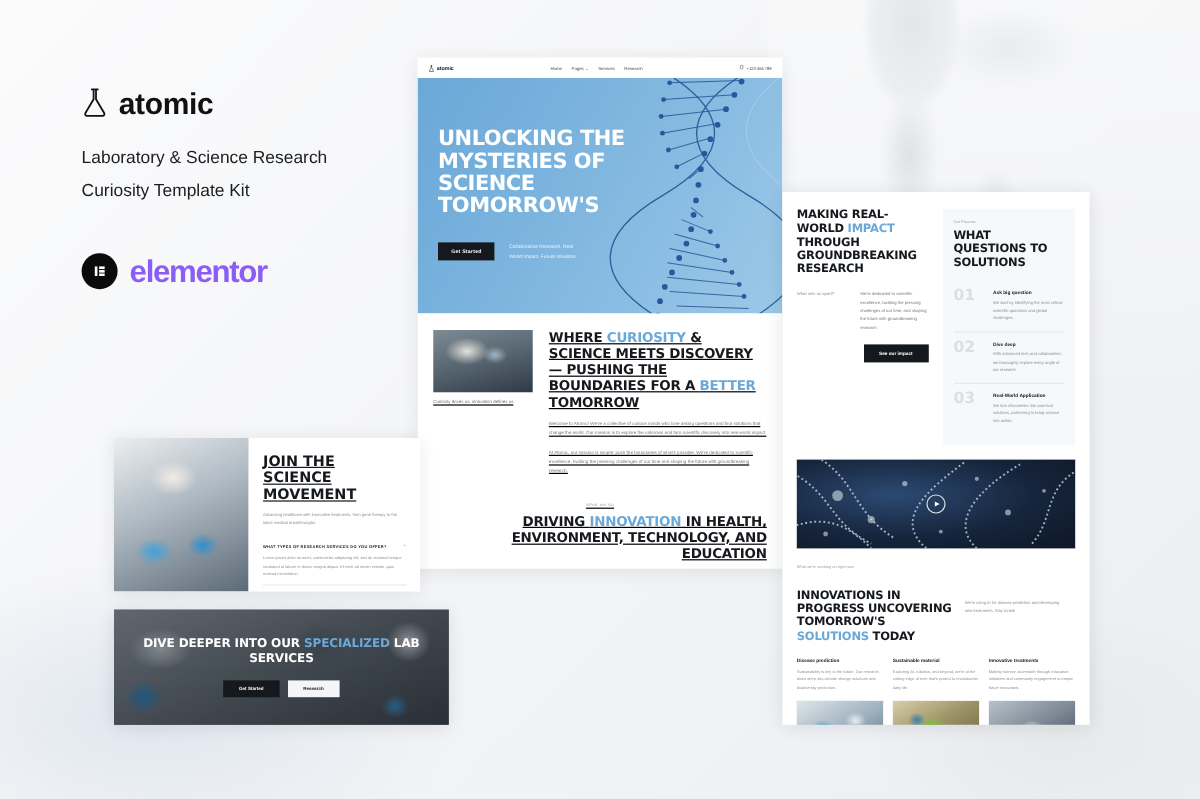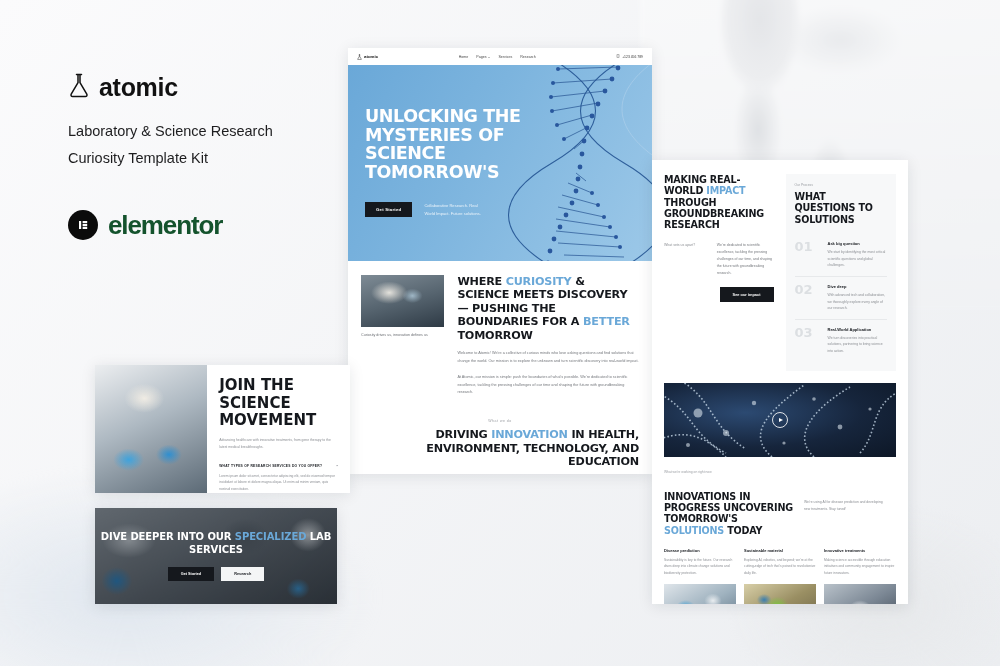--- a/index.html
+++ b/index.html
@@ -35,21 +35,21 @@
   }
 
   
   .brand{position:absolute;left:68px;top:72px;width:300px;}
   .brand-row{display:flex;align-items:center;gap:9px;}
   .brand-name{font-size:25px;font-weight:700;color:#111;letter-spacing:-.3px;}
   .brand-sub{margin-top:16px;font-size:14.5px;line-height:1.85;color:#1d1d1f;}
   .logo-block{margin-top:38px;display:flex;align-items:center;gap:10px;}
   .logo-mark{width:30px;height:30px;border-radius:50%;background:#0b0b0b;
     display:flex;align-items:center;justify-content:center;flex:0 0 auto;}
-  .logo-word{font-size:26px;font-weight:700;color:#14532d;letter-spacing:-1.1px;}
+  .logo-word{font-size:26px;font-weight:700;color:#8b5cf6;letter-spacing:-1.1px;}
   .logo-block.sociolib{margin-top:15px;}
   .logo-word.sociolib{font-size:21px;font-weight:700;letter-spacing:.8px;}
 
   
   .sheet{position:absolute;background:#fff;box-shadow:0 2px 14px rgba(20,25,35,.10);}
 
   
   .page-center{left:348px;top:48px;width:304px;height:426px;overflow:hidden;}
   .c-nav{height:17px;display:flex;align-items:center;padding:0 9px;background:#fff;}
   .c-nav .nav-brand{display:flex;align-items:center;gap:2px;font-size:4.4px;font-weight:700;color:#111;}
@@ -61,21 +61,21 @@
     background:linear-gradient(120deg,#6aa8d8 0%,#7cb4de 40%,#9cc8e8 100%);}
   .hero-dna{position:absolute;right:-14px;top:-6px;width:160px;height:215px;opacity:.95;}
   .hero-inner{position:absolute;left:17px;top:42px;width:160px;}
   .hero-title{font-family:"DejaVu Sans", sans-serif;font-weight:700;color:#fff;
     font-size:17.5px;line-height:1.07;letter-spacing:-.4px;}
   .hero-cta-row{display:flex;align-items:flex-start;gap:12px;margin-top:20px;}
   .btn-dark{background:#15181d;color:#fff;font-size:4.3px;font-weight:700;
     padding:5px 11px;letter-spacing:.2px;}
   .hero-note{font-size:4.1px;line-height:1.9;color:#eaf3fa;max-width:58px;}
 
-  .c-sec{padding:14px 13px 0 13px;}
+  .c-sec{padding:14px 13px 0 13px;text-decoration:underline;}
   .c-two{display:flex;gap:13px;}
   .c-img{background:#cfd6dc;position:relative;overflow:hidden;}
   .c-cap{font-size:3.7px;line-height:1.8;color:#6d7075;margin-top:5px;}
   .h2{font-family:"DejaVu Sans", sans-serif;font-weight:700;color:#15181d;
     font-size:11.2px;line-height:1.2;letter-spacing:-.2px;}
   .accent{color:#6aa8d8;}
   .body-sm{font-size:3.8px;line-height:2.05;color:#75787d;margin-top:8px;}
 
   .eyebrow{font-size:3.5px;color:#9a9da2;letter-spacing:.5px;text-align:center;}
   .h2-center{text-align:right;margin-top:5px;}
@@ -123,31 +123,31 @@
   .c3-t{font-size:4px;font-weight:700;color:#15181d;}
   .c3-x{font-size:3.3px;line-height:1.95;color:#8c8f94;margin-top:4px;}
   .c3-img{margin-top:8px;height:44px;overflow:hidden;position:relative;background:#c8cfd6;}
 
   
   .page-left{left:95px;top:365px;width:255px;height:128px;overflow:hidden;}
   .faq{display:flex;height:100%;}
   .faq-img{width:44%;position:relative;overflow:hidden;background:#b9c4cd;}
   .faq-body{flex:1;padding:12px 11px 0 12px;box-sizing:border-box;}
   .faq-h{font-family:"DejaVu Sans", sans-serif;font-weight:700;color:#15181d;
-    font-size:15px;line-height:1.18;}
+    font-size:12px;line-height:1.18;text-decoration:underline;}
   .faq-sub{font-size:3.4px;line-height:2;color:#8c8f94;margin-top:7px;}
   .faq-list{margin-top:8px;}
   .faq-item{border-top:1px solid #ececee;padding:5px 0;}
   .faq-item:first-child{border-top:none;}
   .faq-q{display:flex;align-items:center;font-size:3.3px;font-weight:700;color:#15181d;letter-spacing:.25px;}
   .chev{margin-left:auto;color:#9a9da2;font-size:4px;}
   .faq-a{font-size:3.3px;line-height:2;color:#8c8f94;margin-top:4px;}
 
   
-  .page-cta{left:95px;top:508px;width:242px;height:96px;overflow:hidden;
+  .page-cta{left:95px;top:508px;width:279px;height:96px;overflow:hidden;
     background:linear-gradient(180deg,#2b3138 0%,#1d2228 100%);}
   .cta-art{position:absolute;inset:0;opacity:.55;}
   .cta-in{position:absolute;inset:0;display:flex;flex-direction:column;
     align-items:center;justify-content:center;}
   .cta-h{font-family:"DejaVu Sans", sans-serif;font-weight:700;color:#fff;
     font-size:10px;line-height:1.22;text-align:center;letter-spacing:-.1px;}
   .cta-btns{display:flex;gap:7px;margin-top:11px;}
   .cta-b1{background:#15181d;color:#fff;font-size:3.8px;font-weight:700;padding:5px 13px;}
   .cta-b2{background:#f4f5f6;color:#15181d;font-size:3.8px;font-weight:700;padding:5px 13px;}
 

